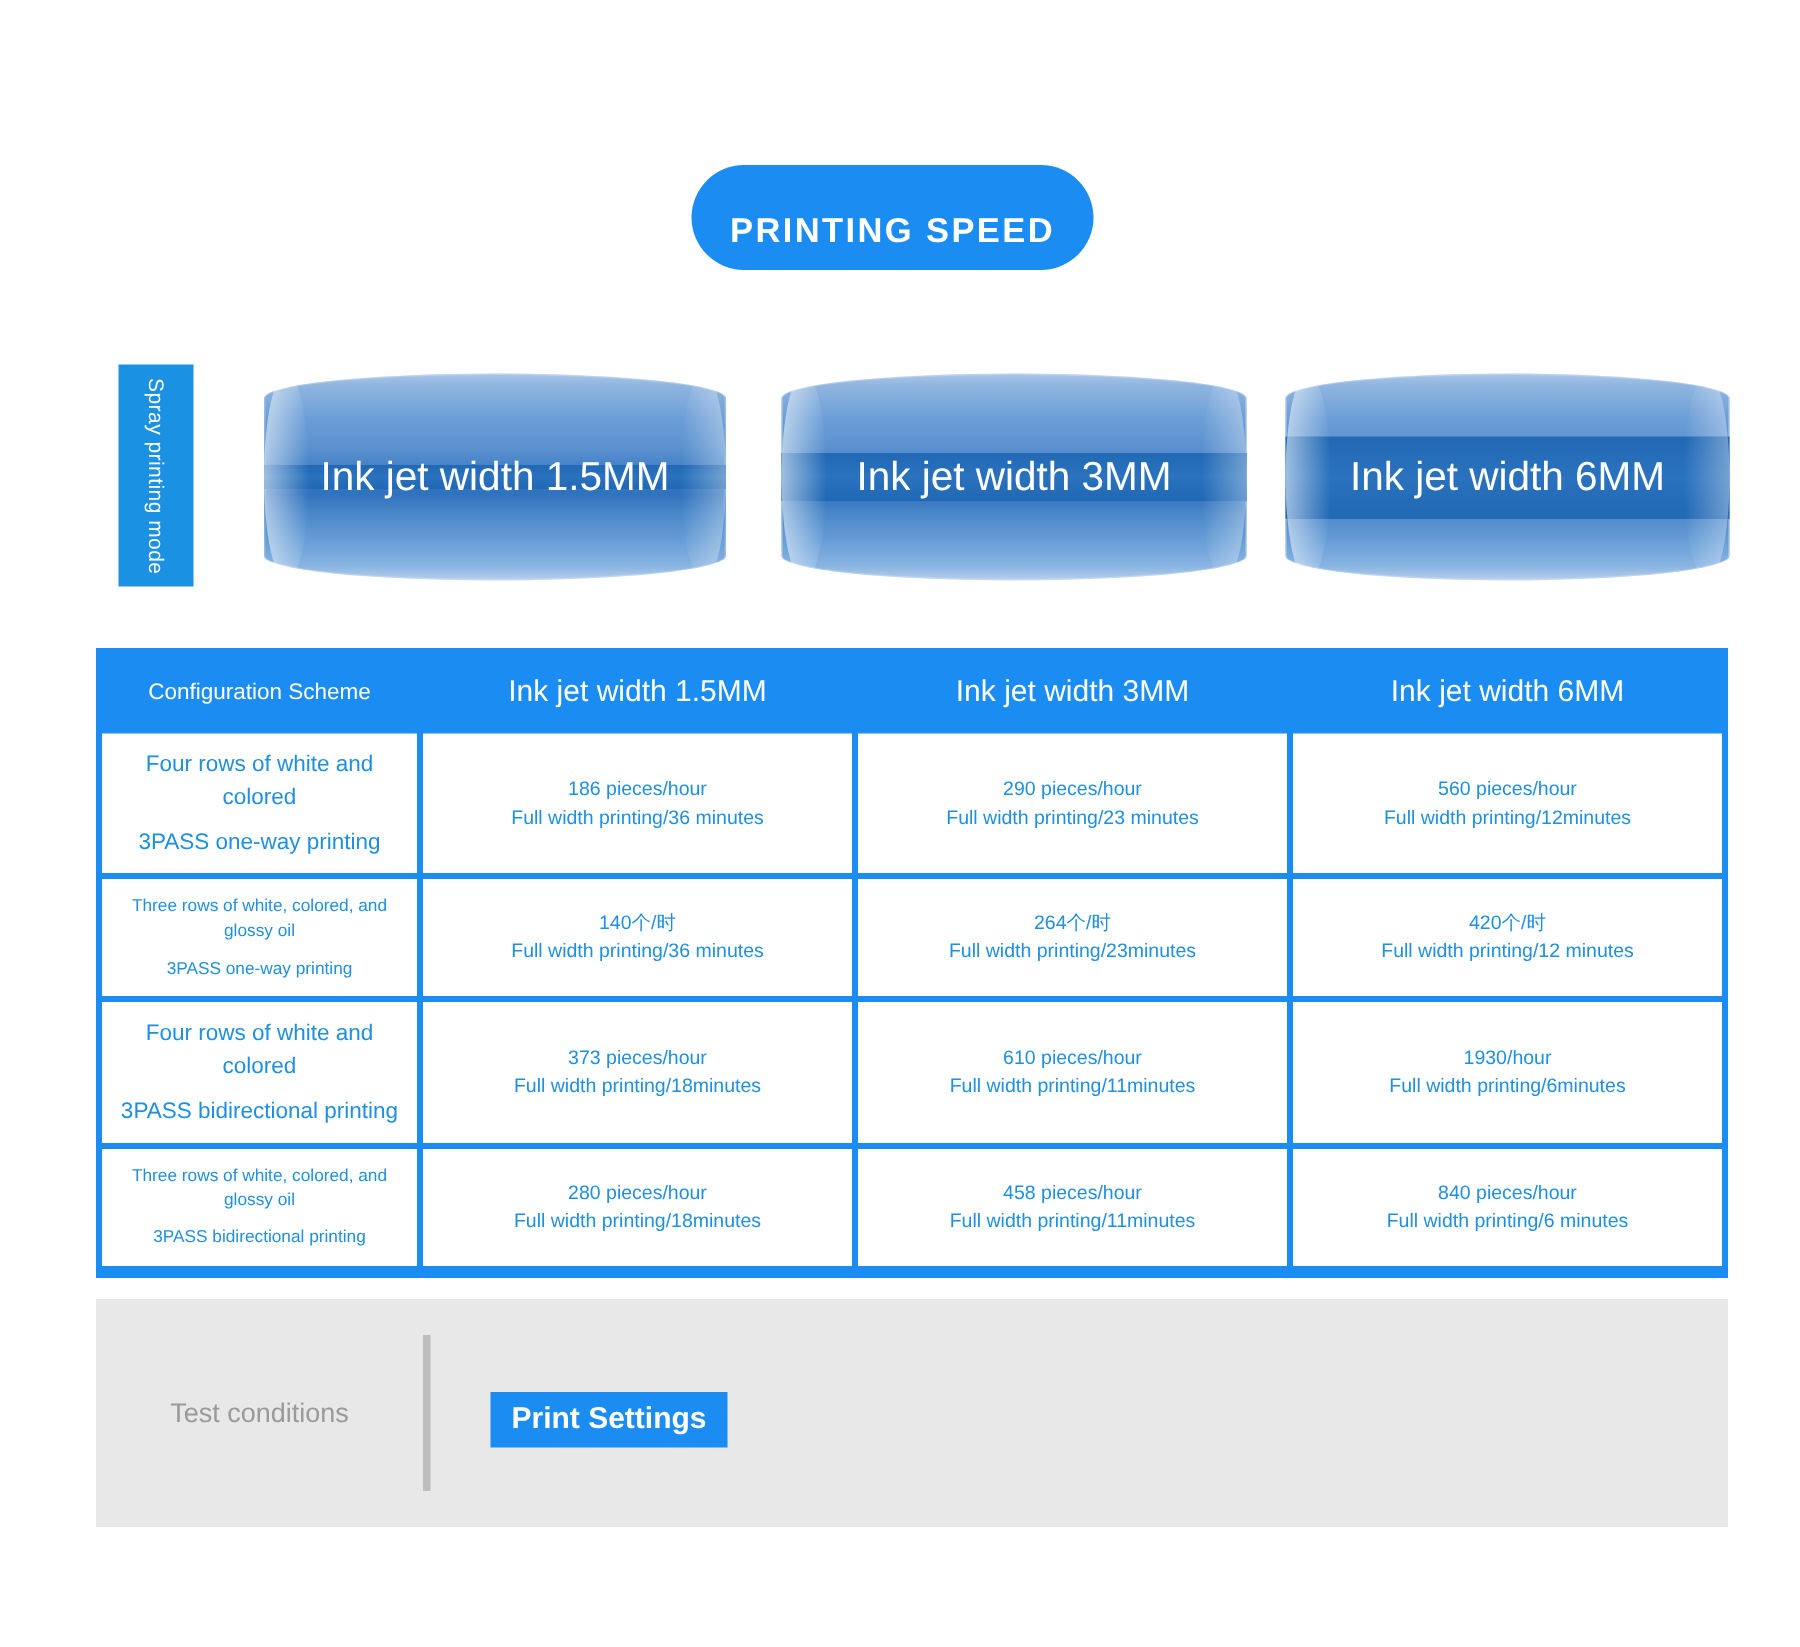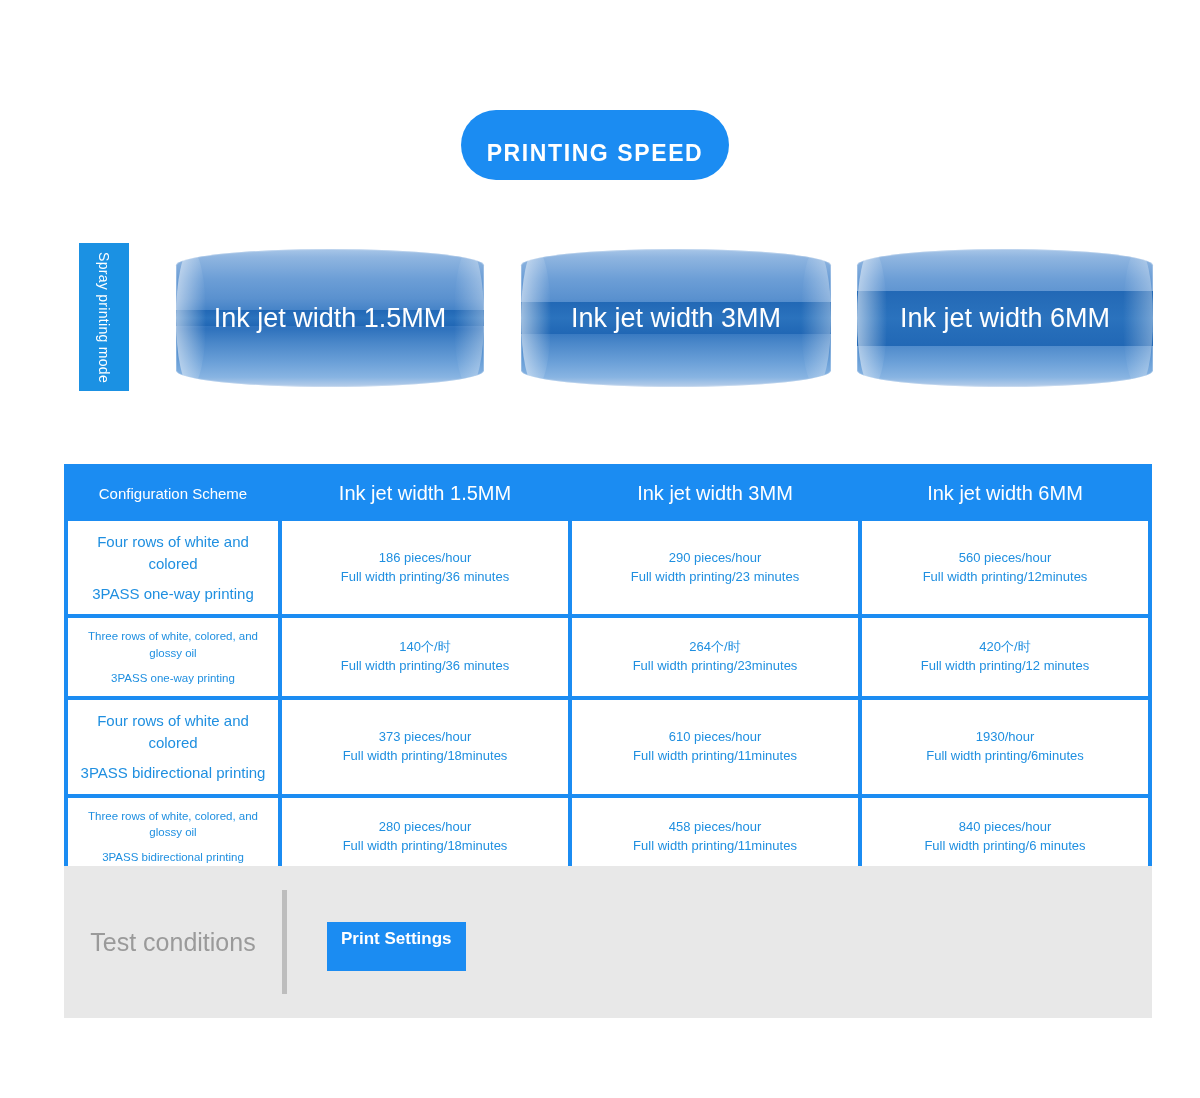--- a/index.html
+++ b/index.html
@@ -120,21 +120,21 @@
   }
 
   #cyl-0 { left: 176px; width: 308px; }
   #cyl-1 { left: 521px; width: 310px; }
   #cyl-2 { left: 857px; width: 296px; }
 
   
   .table-wrap {
     position: absolute;
     left: 64px;
-    top: 464px;
+    top: 432px;
     width: 1088px;
     background: #1b8cf2;
     padding: 0 0 4px 0;
     box-sizing: border-box;
   }
   table.spec {
     width: 100%;
     border-collapse: separate;
     border-spacing: 4px 4px;
     table-layout: fixed;
@@ -172,21 +172,21 @@
     height: 152px;
     background: #e8e8e8;
     box-sizing: border-box;
     display: flex;
     align-items: center;
   }
   .cond-title {
     width: 218px;
     text-align: center;
     color: #9a9a9a;
-    font-size: 25px;
+    font-size: 18px;
     flex: 0 0 auto;
   }
   .cond-divider {
     width: 5px;
     height: 104px;
     background: #bdbdbd;
     flex: 0 0 auto;
   }
   .cond-body {
     flex: 1 1 auto;
@@ -200,23 +200,23 @@
     margin: 0 0 4px 0;
   }
   .cond-row {
     display: flex;
     align-items: center;
     margin-top: 8px;
   }
   .print-settings-btn {
     background: #1b8cf2;
     color: #ffffff;
-    font-size: 17px;
+    font-size: 20px;
     font-weight: bold;
-    padding: 7px 14px 22px 14px;
+    padding: 7px 14px 7px 14px;
     flex: 0 0 auto;
   }
   .print-settings-note {
     color: #1f8fe0;
     font-size: 16.5px;
     margin-left: 20px;
   }
 </style>
 </head>
 <body>

